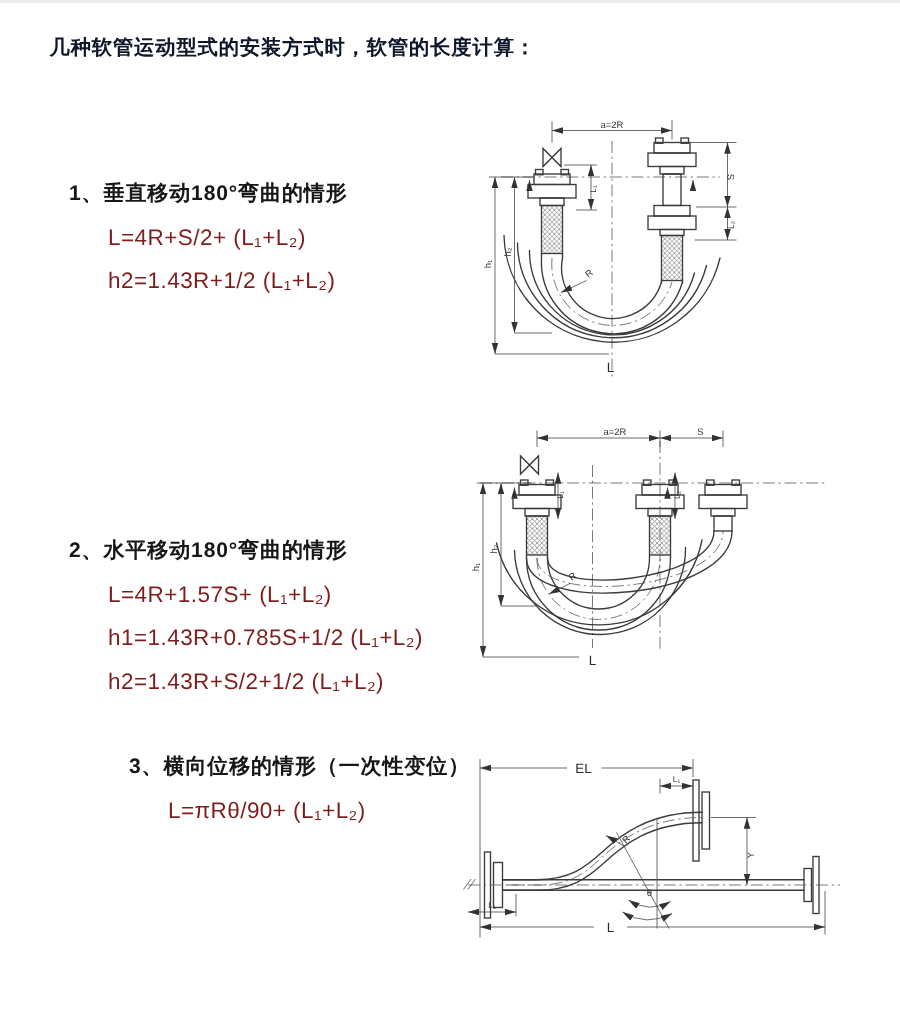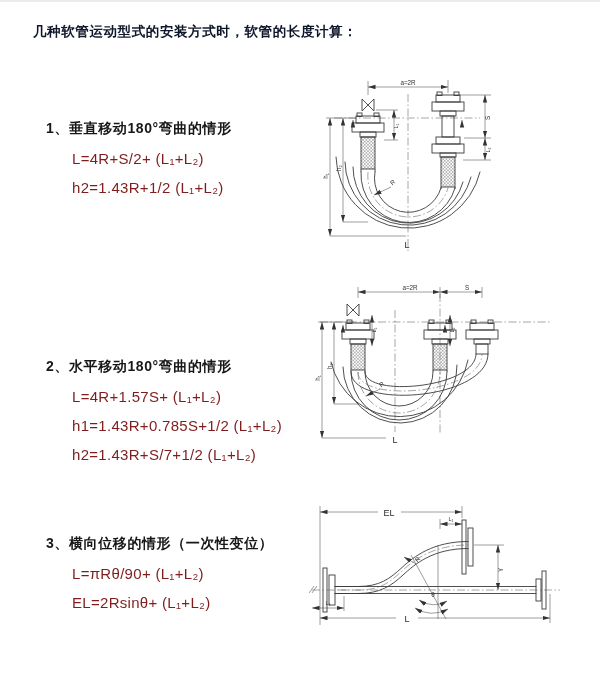--- a/index.html
+++ b/index.html
@@ -8,21 +8,21 @@
     font-family:"Liberation Sans","DejaVu Sans",sans-serif;color:#1e1e1e;
   }
   .scan-edge{position:absolute;top:0;left:0;right:0;height:2px;background:#ececec;}
   .doc-title{
     position:absolute;left:33px;top:23px;font-size:13.5px;font-weight:600;
     letter-spacing:0.6px;color:#0f172a;white-space:nowrap;
   }
   .sec{position:absolute;left:0;}
   .sec-h{font-size:14px;font-weight:600;margin:0 0 0 46px;letter-spacing:0.6px;color:#171717;}
   .f{font-size:15px;margin:13px 0 0 72px;letter-spacing:0.3px;color:#7f1d1d;line-height:16px;}
-  #sec1{top:120px;} #sec2{top:310px;margin-top:48px;} #sec3{top:535px;}
+  #sec1{top:120px;} #sec2{top:310px;margin-top:48px;} #sec3{top:502px;padding-left:40px;}
   svg.diag{position:absolute;}
   #d1{left:312px;top:76px;} #d2{left:310px;top:282px;} #d3{left:298px;top:498px;}
   .ln{stroke:#3b3b3b;stroke-width:0.9;fill:none;stroke-linecap:round;}
   .lnr{stroke:#3b3b3b;stroke-width:0.9;fill:none;}
   .th{stroke:#4d4d4d;stroke-width:0.55;fill:none;}
   .cl{stroke:#5c5c5c;stroke-width:0.55;fill:none;stroke-dasharray:8 2.5 1.5 2.5;}
   .lb{font-size:6.3px;fill:#333;}
   .lbs{font-size:5.5px;fill:#333;}
   .lbb{font-size:9px;fill:#2b2b2b;}
 </style>
@@ -37,27 +37,26 @@
   <div class="sec" id="sec1">
     <div class="sec-h">1、垂直移动180°弯曲的情形</div>
     <div class="f">L=4R+S/2+ (L₁+L₂)</div>
     <div class="f">h2=1.43R+1/2 (L₁+L₂)</div>
   </div>
 
   <div class="sec" id="sec2">
     <div class="sec-h">2、水平移动180°弯曲的情形</div>
     <div class="f">L=4R+1.57S+ (L₁+L₂)</div>
     <div class="f">h1=1.43R+0.785S+1/2 (L₁+L₂)</div>
-    <div class="f">h2=1.43R+S/7+1/2 (L₁+L₂)</div>
+    <div class="f">h2=1.43R+S/2+1/2 (L₁+L₂)</div>
   </div>
 
   <div class="sec" id="sec3">
     <div class="sec-h">3、横向位移的情形（一次性变位）</div>
     <div class="f">L=πRθ/90+ (L₁+L₂)</div>
-    <div class="f">EL=2Rsinθ+ (L₁+L₂)</div>
   </div>
 
   <svg id="d1" class="diag" width="288" height="184" viewBox="0 0 288 184">
     <defs>
       <marker id="m1" markerWidth="8" markerHeight="5" refX="7.5" refY="2.2" orient="auto-start-reverse" markerUnits="userSpaceOnUse">
         <path d="M0,0 L7.5,2.2 L0,4.4 Z" fill="#333"></path>
       </marker>
       <pattern id="hz1" width="3.2" height="3.2" patternUnits="userSpaceOnUse">
         <path d="M0,0 L3.2,3.2 M0,3.2 L3.2,0" stroke="#777" stroke-width="0.45"></path>
       </pattern>

